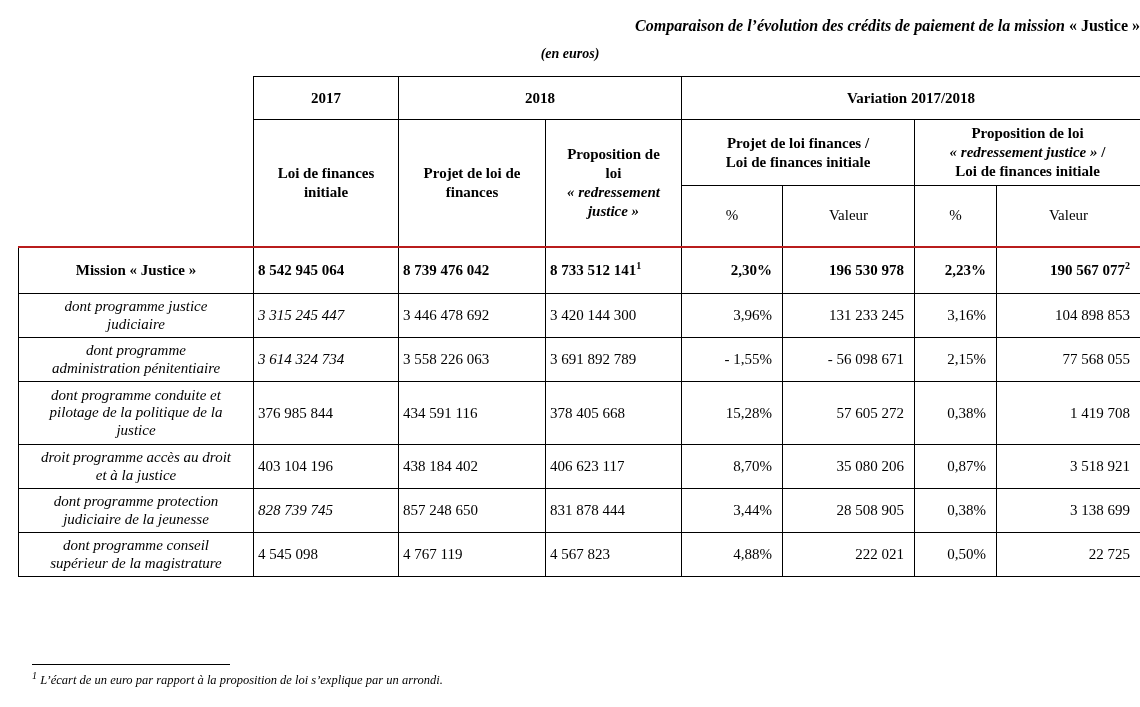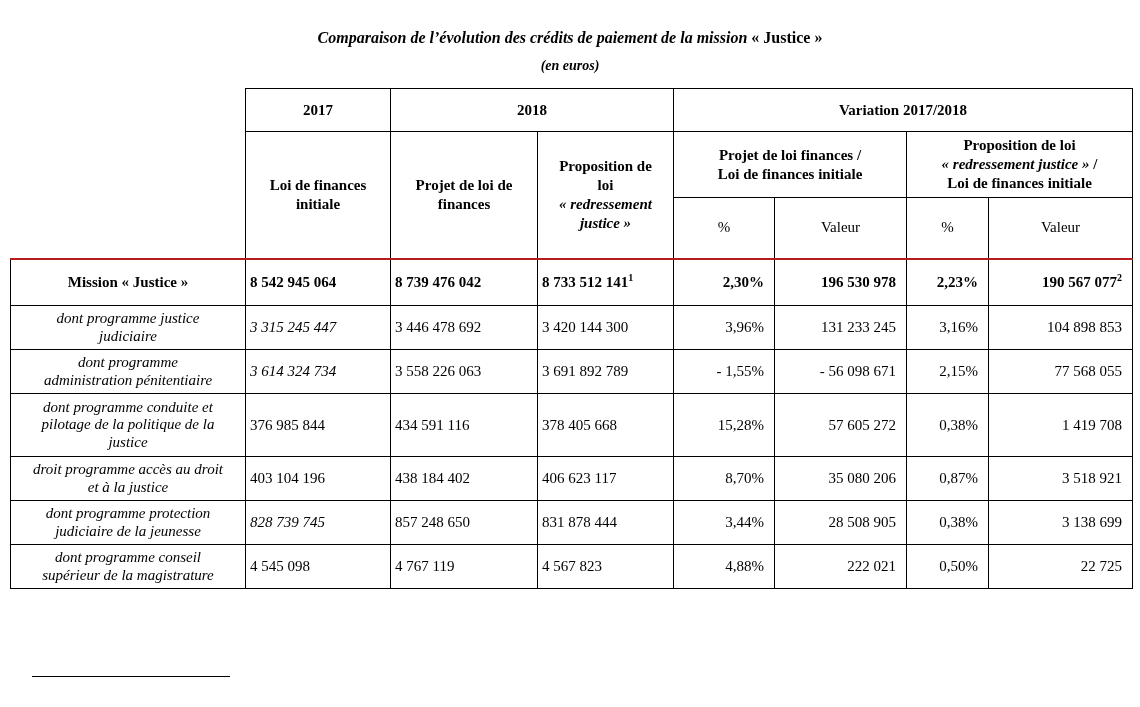--- a/index.html
+++ b/index.html
@@ -10,43 +10,43 @@
   body {
     width: 1140px;
     height: 707px;
     overflow: hidden;
     color: #000;
     font-family: "Liberation Serif", "DejaVu Serif", serif;
     position: relative;
   }
 
   .title {
-    margin-top: 28px;
-    text-align: center;
+    margin-top: 16px;
+    text-align: right;
     font-size: 16px;
     font-weight: bold;
     font-style: italic;
     line-height: 20px;
   }
   .title .upright { font-style: normal; }
 
   .subtitle {
     margin-top: 9px;
     text-align: center;
     font-size: 14px;
     font-weight: bold;
     font-style: italic;
     line-height: 18px;
   }
 
   table.grid {
     border-collapse: collapse;
     table-layout: fixed;
     width: 1122px;
-    margin: 13px 0 0 10px;
+    margin: 13px 0 0 18px;
   }
   .grid th, .grid td {
     border: 1px solid #000;
     padding: 1px 4px;
     vertical-align: middle;
     font-size: 15px;
     overflow: hidden;
   }
   .grid td.corner { border: none; background: transparent; }
 
@@ -232,13 +232,14 @@
         <td class="r"><span>4,88%</span></td>
         <td class="r"><span>222 021</span></td>
         <td class="r"><span>0,50%</span></td>
         <td class="r"><span>22 725</span></td>
       </tr>
     </tbody>
 </table>
 
 <div class="footnotes">
   <div class="fn-rule"></div>
+  <div class="fn fn1"><sup>1</sup> <span>L’écart de un euro par rapport à la proposition de loi s’explique par un arrondi.</span></div>
 </div>
 
 </body></html>

